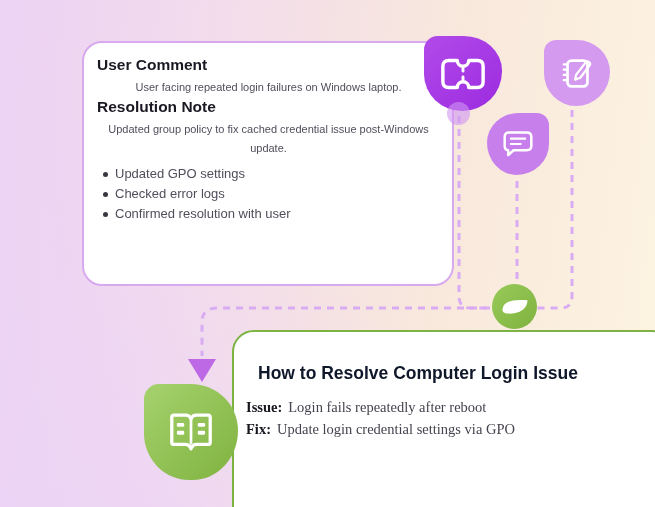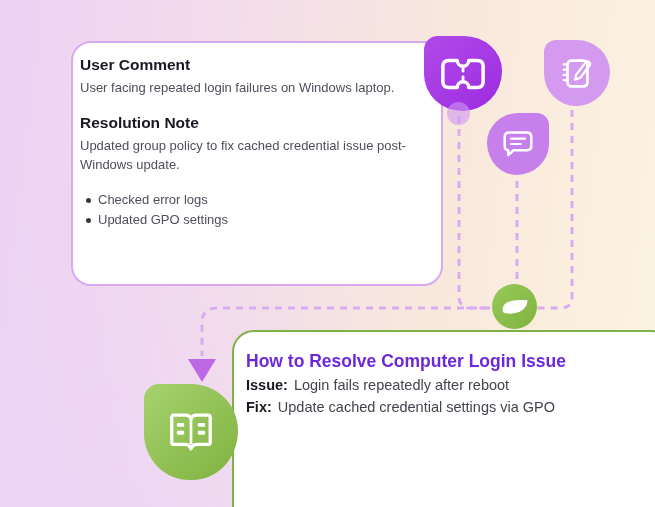--- a/index.html
+++ b/index.html
@@ -4,32 +4,32 @@
 <style>
   html,body{margin:0;padding:0;}
   body{width:655px;height:507px;overflow:hidden;font-family:"Liberation Sans",sans-serif;}
   .canvas{position:relative;width:655px;height:507px;overflow:hidden;
     background:
       linear-gradient(to top right, rgba(236,212,247,.85), rgba(236,212,247,0) 48%),
       linear-gradient(97deg,#ecd2f4 0%,#f2dcec 30%,#f8e8dc 65%,#fdf4e1 100%);}
   .connectors{position:absolute;left:0;top:0;z-index:1;}
   .dash{fill:none;stroke:#d9abf2;stroke-width:3;stroke-dasharray:7 6;}
   .card{position:absolute;background:#fff;z-index:2;box-sizing:border-box;}
-  .notes-card{left:71px;top:41px;width:372px;height:245px;border:2px solid #d9a9ef;border-radius:20px;
-    padding:12px 12px 10px 7px;}
+  .notes-card{left:82px;top:41px;width:372px;height:245px;border:2px solid #d9a9ef;border-radius:20px;
+    padding:12px 12px 10px 13px;}
   .notes-card h3{margin:0;font-size:15.5px;font-weight:bold;color:#1b1823;line-height:19px;}
-  .notes-card .sec{margin-top:16px;}
-  .notes-card p{margin:4px 0 0 0;font-size:13px;color:#514d5b;line-height:19px;}
+  .notes-card .sec{margin-top:0;}
+  .notes-card p{margin:4px 0 0 0;font-size:11px;color:#514d5b;line-height:19px;text-align:center;}
   .notes-card ul{margin:6px 0 0 0;padding:0;list-style:none;}
   .notes-card li{position:relative;padding-left:18px;font-size:13px;color:#514d5b;line-height:20px;}
   .notes-card li::before{content:"";position:absolute;left:6px;top:8px;width:5px;height:5px;border-radius:50%;background:#3a3742;}
   .kb-card{left:232px;top:330px;width:442px;height:200px;border:2.5px solid #7cb342;border-radius:22px;
     padding:18px 16px 10px 12px;}
-  .kb-card h2{margin:0;font-size:17.5px;font-weight:bold;color:#6d28d9;line-height:23px;}
-  .kb-card .field{margin:2px 0 0 0;font-size:14.5px;line-height:20px;color:#46424e;}
+  .kb-card h2{margin:12px;font-size:17.5px;font-weight:bold;color:#0f172a;line-height:23px;}
+  .kb-card .field{margin:2px 0 0 0;font-size:14.5px;line-height:20px;color:#46424e;font-family:Liberation Serif, serif;}
   .kb-card .fl{font-weight:bold;color:#18161f;margin-right:6px;}
   .blob{position:absolute;z-index:3;display:flex;align-items:center;justify-content:center;}
   .blob-ticket{left:424px;top:36px;width:78px;height:75px;
     background:linear-gradient(140deg,#b14ae9,#9c2be0);
     border-radius:16px 58% 60% 58% / 16px 54% 62% 58%;}
   .blob-journal{left:544px;top:40px;width:66px;height:66px;background:#d49af0;
     border-radius:14px 58% 60% 56% / 14px 56% 60% 58%;}
   .blob-chat{left:487px;top:113px;width:62px;height:62px;background:#c77fec;
     border-radius:58% 14px 60% 55% / 55% 14px 58% 60%;}
   .leaf-circle{left:492px;top:284px;width:45px;height:45px;border-radius:50%;
@@ -56,33 +56,34 @@
 
   <div class="card notes-card">
     <h3>User Comment</h3>
     <p>User facing repeated login failures on Windows laptop.</p>
     <div class="sec">
       <h3>Resolution Note</h3>
       <p>Updated group policy to fix cached credential issue post-Windows update.</p>
     </div>
     <div class="sec">
       <ul>
+        <li>Updated GPO settings</li>
         <li>Checked error logs</li>
-        <li>Updated GPO settings</li>
+        <li>Confirmed resolution with user</li>
       </ul>
     </div>
   </div>
 
   <div class="card kb-card">
     <h2>How to Resolve Computer Login Issue</h2>
     <p class="field">
       <span class="fl">Issue:</span><span class="fv">Login fails repeatedly after reboot</span>
     </p>
     <p class="field">
-      <span class="fl">Fix:</span><span class="fv">Update cached credential settings via GPO</span>
+      <span class="fl">Fix:</span><span class="fv">Update login credential settings via GPO</span>
     </p>
     <p class="field">
       
     </p>
   </div>
 
   <div class="blob blob-ticket">
     <svg class="icon" width="46" height="36" viewBox="0 0 48 36">
       <path d="M9 4 H18 a6 6 0 0 0 12 0 H39 q6 0 6 6 V26 q0 6 -6 6 H30 a6 6 0 0 0 -12 0 H9 q-6 0 -6 -6 V10 q0 -6 6 -6 Z" fill="none" stroke="#fff" stroke-width="3.6" stroke-linejoin="round"></path>
       <path d="M24 12 v3 M24 21 v3" stroke="#fff" stroke-width="3" stroke-linecap="round"></path>

